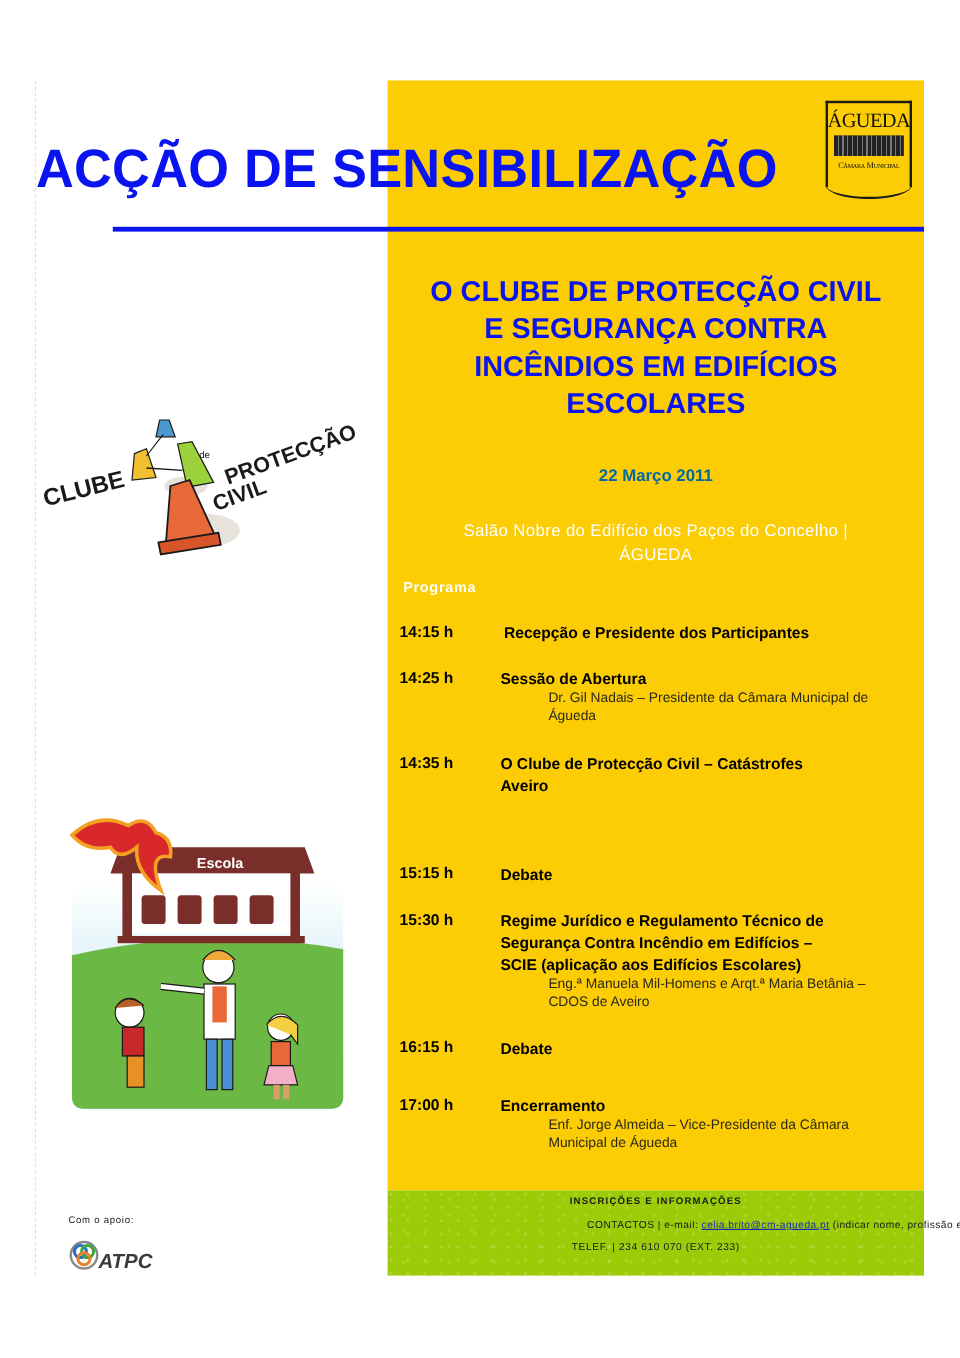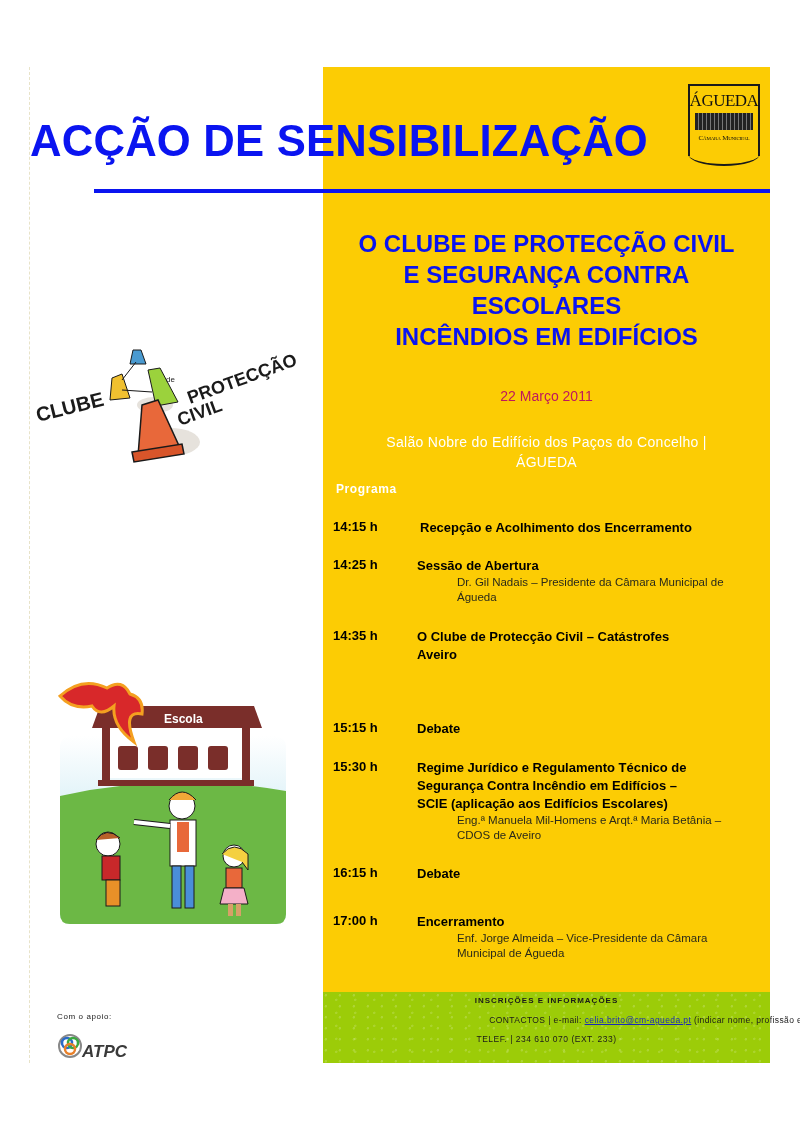--- a/index.html
+++ b/index.html
@@ -56,21 +56,21 @@
     border-bottom: 2px solid #1a1a1a; border-radius: 0 0 50% 50% / 0 0 100% 100%;
   }
 
   .event-title {
     position: absolute; left: 323px; top: 228px; width: 447px;
     text-align: center; font-size: 24px; font-weight: bold; color: #0a14f0;
     line-height: 31px;
   }
   .event-date {
     position: absolute; left: 323px; top: 388px; width: 447px;
-    text-align: center; font-size: 14px; font-weight: normal; color: #be185d;
+    text-align: center; font-size: 14px; font-weight: bold; color: #0369a1;
   }
   .event-venue {
     position: absolute; left: 323px; top: 432px; width: 447px;
     text-align: center; font-size: 14px; color: #ffffff; line-height: 20px;
     letter-spacing: 0.3px;
   }
   .programa-label {
     position: absolute; left: 336px; top: 482px;
     font-size: 12px; font-weight: bold; color: #ffffff; letter-spacing: 0.6px;
   }
@@ -123,37 +123,37 @@
 <div class="logo-agueda">
   <div class="logo-name">ÁGUEDA</div>
   <div class="logo-building"></div>
   <div class="logo-sub">Câmara Municipal</div>
   <div class="logo-wave"></div>
 </div>
 
 <div class="event-title">
   <div>O CLUBE DE PROTECÇÃO CIVIL</div>
   <div>E SEGURANÇA CONTRA</div>
+  <div>INCÊNDIOS EM EDIFÍCIOS</div>
   <div>ESCOLARES</div>
-  <div>INCÊNDIOS EM EDIFÍCIOS</div>
 </div>
 
 <div class="event-date">22 Março 2011</div>
 
 <div class="event-venue">
   <div>Salão Nobre do Edifício dos Paços do Concelho |</div>
   <div>ÁGUEDA</div>
 </div>
 
 <div class="programa-label">Programa</div>
 
 <div class="program-item" style="top:519px;">
   <div class="time">14:15 h</div>
   <div class="content" style="left:87px;">
-    <div class="title">Recepção e Acolhimento dos Encerramento</div>
+    <div class="title">Recepção e Presidente dos Participantes</div>
   </div>
 </div>
 
 <div class="program-item" style="top:557px;">
   <div class="time">14:25 h</div>
   <div class="content">
     <div class="title">Sessão de Abertura</div>
     <div class="speaker">Dr. Gil Nadais – Presidente da Câmara Municipal de</div>
     <div class="speaker">Águeda</div>
   </div>

